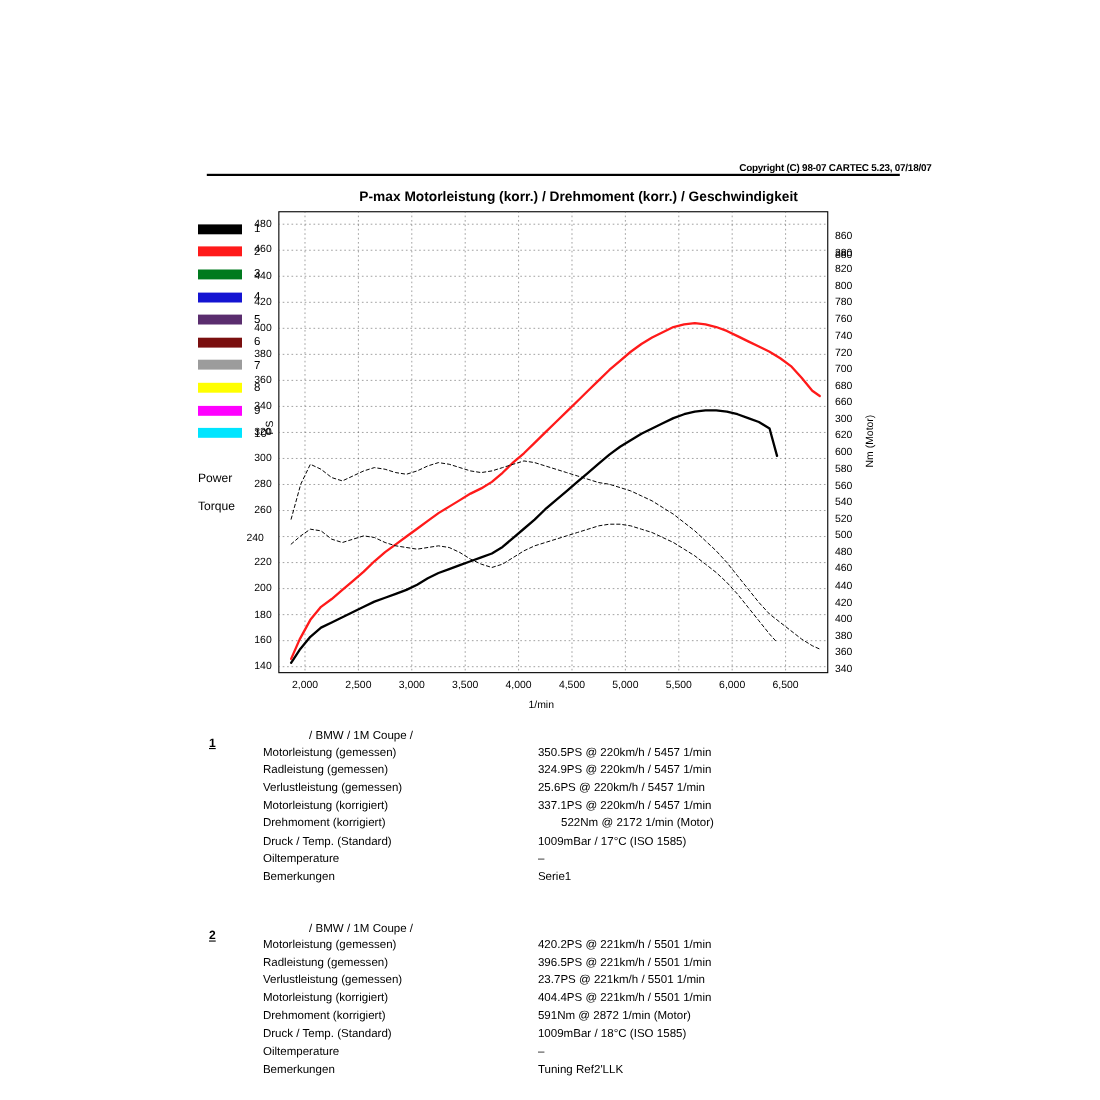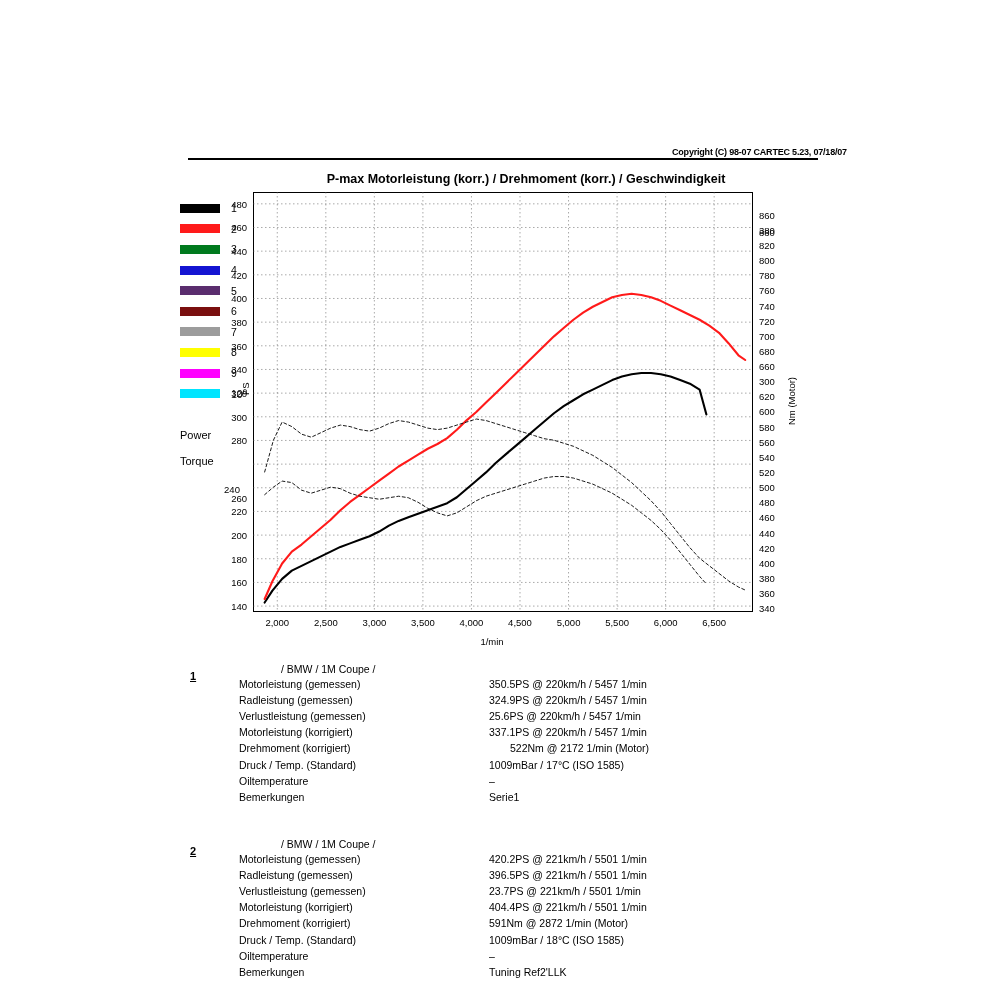--- a/index.html
+++ b/index.html
@@ -155,21 +155,21 @@
       </svg>
   </div>
 
   <div id="ytick-left-container">
       <div class="ytick-l" style="left: 217px; top: 606.085px;">140</div>
       <div class="ytick-l" style="left: 217px; top: 582.423px;">160</div>
       <div class="ytick-l" style="left: 217px; top: 558.761px;">180</div>
       <div class="ytick-l" style="left: 217px; top: 535.099px;">200</div>
       <div class="ytick-l" style="left: 217px; top: 511.437px;">220</div>
       <div class="ytick-l" style="left: 217px; top: 489px; text-align: center;">240</div>
-      <div class="ytick-l" style="left: 217px; top: 464.113px; margin-top: 34px;">260</div>
+      <div class="ytick-l" style="left: 217px; top: 464.113px;">260</div>
       <div class="ytick-l" style="left: 217px; top: 440.451px;">280</div>
       <div class="ytick-l" style="left: 217px; top: 416.789px;">300</div>
       <div class="ytick-l" style="left: 217px; top: 393.127px;">320</div>
       <div class="ytick-l" style="left: 217px; top: 369.465px;">340</div>
       <div class="ytick-l" style="left: 217px; top: 345.803px;">360</div>
       <div class="ytick-l" style="left: 217px; top: 322.141px;">380</div>
       <div class="ytick-l" style="left: 217px; top: 298.479px;">400</div>
       <div class="ytick-l" style="left: 217px; top: 274.817px;">420</div>
       <div class="ytick-l" style="left: 217px; top: 251.155px;">440</div>
       <div class="ytick-l" style="left: 217px; top: 227.493px;">460</div>

